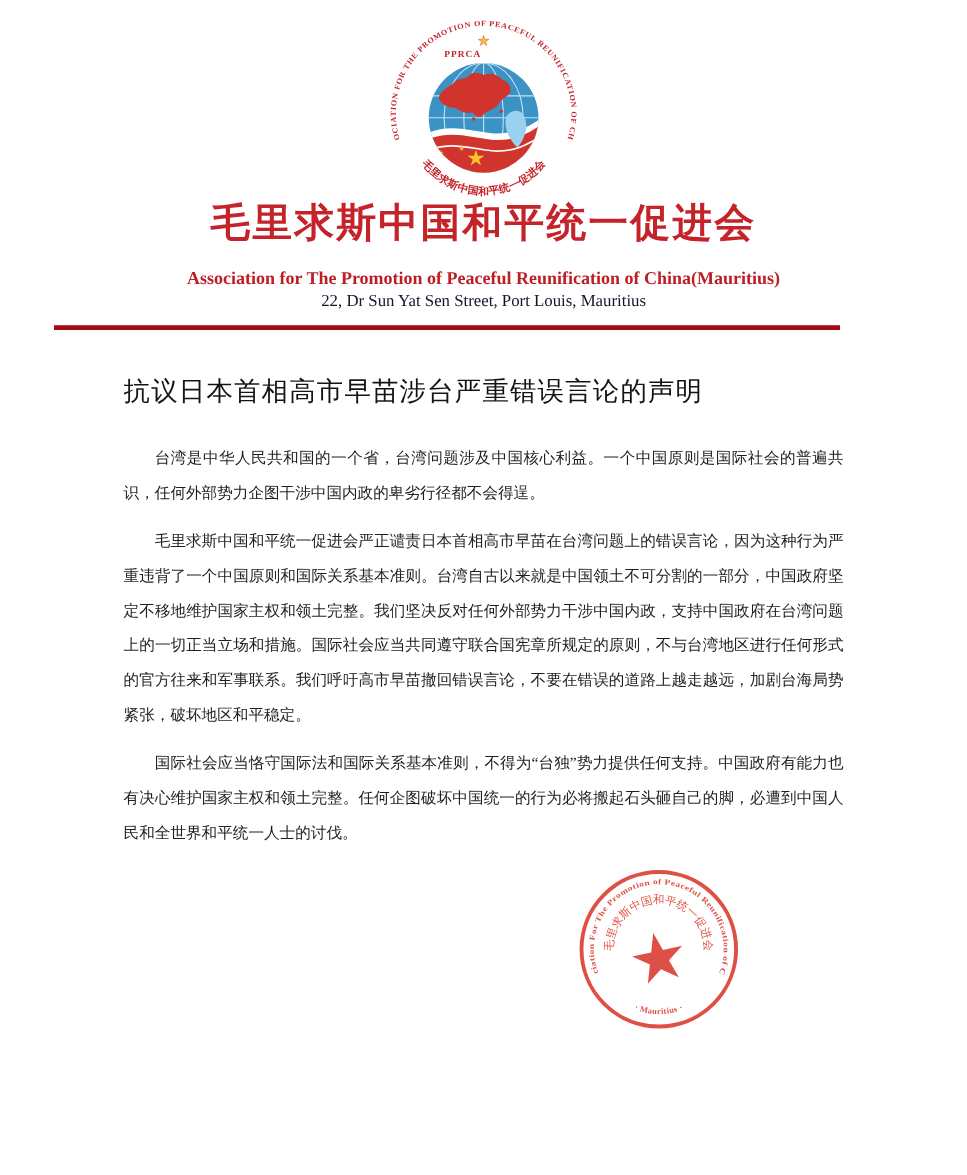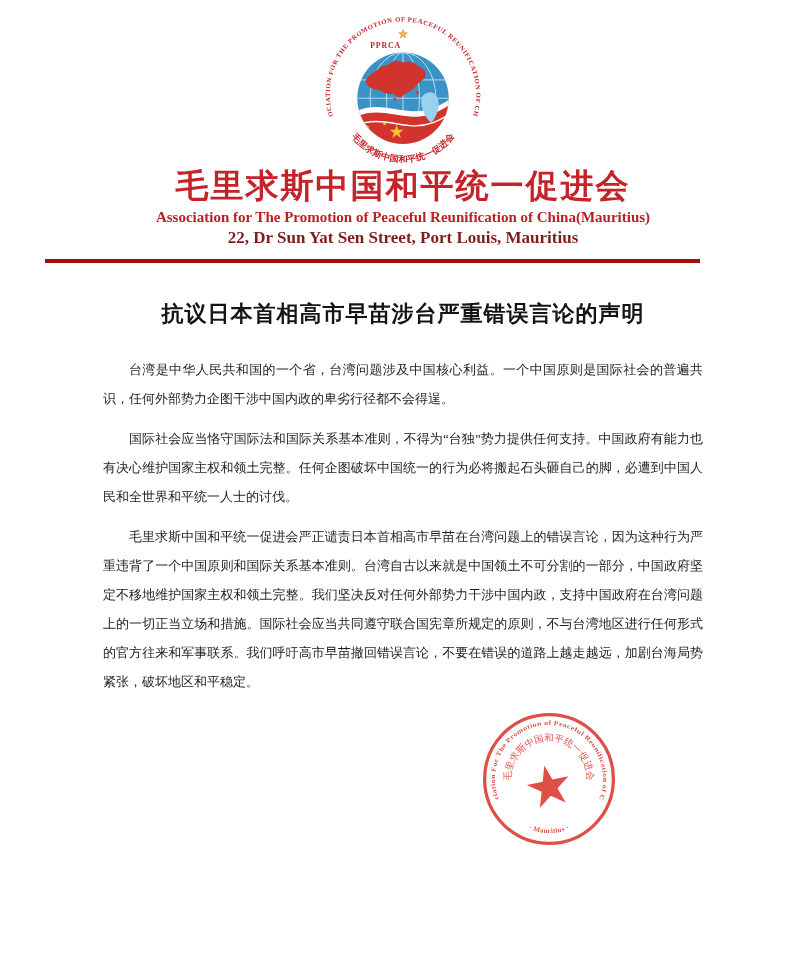--- a/index.html
+++ b/index.html
@@ -17,38 +17,38 @@
   .logo-svg{display:block;margin:0 auto;width:192px;height:151px;}
   .org-name-zh{
     margin:2px 0 0;
     font-family:"Liberation Sans", sans-serif;
     font-weight:bold;
     font-size:33px;line-height:1.15;
     letter-spacing:2px;
     color:#C5232A;
   }
   .org-name-en{
-    margin-top:3px;
+    margin-top:19px;
     font-weight:bold;font-size:15px;line-height:1.3;
     color:#BD1E24;
   }
   .org-address{
-    font-weight:bold;font-size:17px;line-height:1.35;
-    color:#7f1d1d;
+    font-weight:normal;font-size:14px;line-height:1.35;
+    color:#0f172a;
   }
   .divider{
     height:4px;background:#A30D12;
     margin:9px 106px 0 45px;
   }
   
   .doc{width:600px;margin:0 auto;color:#1E1E1E;}
   .doc-title{
     margin:36px 0 26px;
-    font-weight:700;font-size:22px;line-height:30px;
-    letter-spacing:1px;text-align:center;color:#141414;
+    font-weight:400;font-size:22px;line-height:30px;
+    letter-spacing:1px;text-align:left;color:#141414;
   }
   .doc p{
     margin:0 0 11px;
     font-size:13px;line-height:29px;
     text-indent:2em;text-align:justify;color:#1E1E1E;
   }
   
   .sig{position:relative;height:225px;margin-top:2px;}
   .seal-svg{position:absolute;left:376px;top:2px;width:140px;height:140px;opacity:.92;}
   .logo-arc-text{fill:#C5232A;font-family:"Liberation Serif",serif;font-weight:bold;font-size:7px;letter-spacing:.6px;}
@@ -118,22 +118,22 @@
 
     <h1 class="org-name-zh">毛里求斯中国和平统一促进会</h1>
     <div class="org-name-en">Association for The Promotion of Peaceful Reunification of China(Mauritius)</div>
     <div class="org-address">22, Dr Sun Yat Sen Street, Port Louis, Mauritius</div>
     <div class="divider"></div>
   </div>
 
   <div class="doc">
     <h2 class="doc-title">抗议日本首相高市早苗涉台严重错误言论的声明</h2>
     <p>台湾是中华人民共和国的一个省，台湾问题涉及中国核心利益。一个中国原则是国际社会的普遍共识，任何外部势力企图干涉中国内政的卑劣行径都不会得逞。</p>
+    <p>毛里求斯中国和平统一促进会严正谴责日本首相高市早苗在台湾问题上的错误言论，因为这种行为严重违背了一个中国原则和国际关系基本准则。台湾自古以来就是中国领土不可分割的一部分，中国政府坚定不移地维护国家主权和领土完整。我们坚决反对任何外部势力干涉中国内政，支持中国政府在台湾问题上的一切正当立场和措施。国际社会应当共同遵守联合国宪章所规定的原则，不与台湾地区进行任何形式的官方往来和军事联系。我们呼吁高市早苗撤回错误言论，不要在错误的道路上越走越远，加剧台海局势紧张，破坏地区和平稳定。</p>
     <p>国际社会应当恪守国际法和国际关系基本准则，不得为“台独”势力提供任何支持。中国政府有能力也有决心维护国家主权和领土完整。任何企图破坏中国统一的行为必将搬起石头砸自己的脚，必遭到中国人民和全世界和平统一人士的讨伐。</p>
-    <p>毛里求斯中国和平统一促进会严正谴责日本首相高市早苗在台湾问题上的错误言论，因为这种行为严重违背了一个中国原则和国际关系基本准则。台湾自古以来就是中国领土不可分割的一部分，中国政府坚定不移地维护国家主权和领土完整。我们坚决反对任何外部势力干涉中国内政，支持中国政府在台湾问题上的一切正当立场和措施。国际社会应当共同遵守联合国宪章所规定的原则，不与台湾地区进行任何形式的官方往来和军事联系。我们呼吁高市早苗撤回错误言论，不要在错误的道路上越走越远，加剧台海局势紧张，破坏地区和平稳定。</p>
 
     <div class="sig">
 
       <svg class="seal-svg" viewBox="0 0 150 150" aria-hidden="true">
         <defs>
           <path id="sealRingArc" d="M 20.5,94.8 A 58,58 0 1 1 129.5,94.8"></path>
           <path id="sealBottomArc" d="M 46,125.2 A 58,58 0 0 0 104,125.2"></path>
           <path id="sealCnArc" d="M 34.6,82.1 A 41,41 0 1 1 115.4,82.1"></path>
         </defs>
         <circle cx="75" cy="75" r="69" fill="none" stroke="#DC4237" stroke-width="3.5"></circle>

